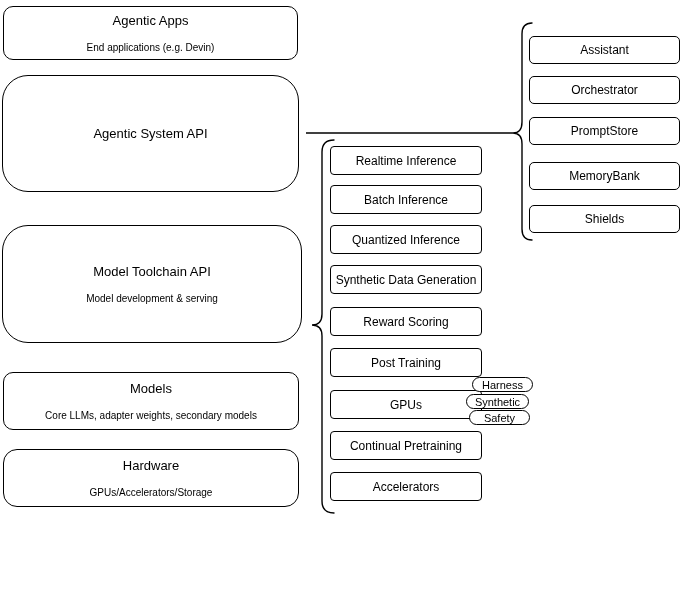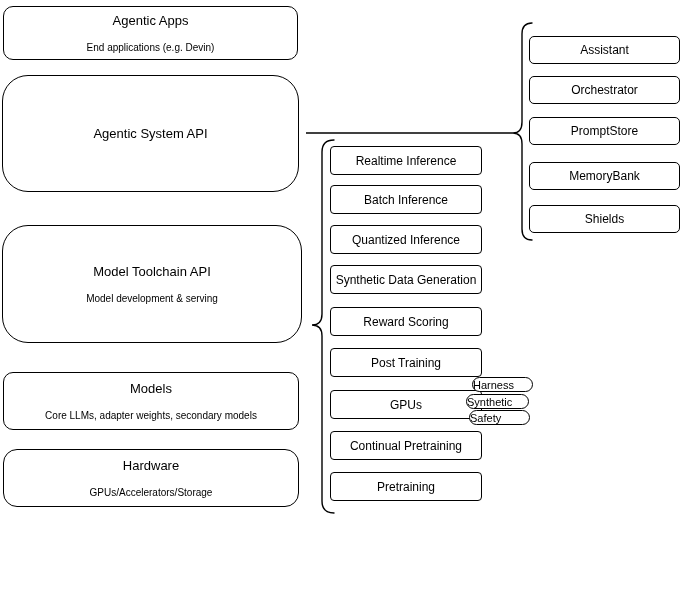--- a/index.html
+++ b/index.html
@@ -12,21 +12,21 @@
     position:absolute;box-sizing:border-box;background:#fff;border:1.5px solid #000;
     display:flex;flex-direction:column;align-items:center;justify-content:center;
     text-align:center;z-index:1;
   }
   .lbox .title{font-size:13px;line-height:16px;}
   .lbox .subtitle{font-size:10px;line-height:13px;margin-top:12px;}
   .mbox{left:330px;width:152px;height:29px;border-radius:4px;font-size:12px;}
   .rbox{left:529px;width:151px;height:28px;border-radius:5px;font-size:12px;}
   .pill{
     position:absolute;box-sizing:border-box;background:#fff;border:1.3px solid #000;
-    border-radius:9px;font-size:11px;display:flex;align-items:center;
+    border-radius:9px;font-size:11px;display:flex;align-items:center;justify-content:center;
     z-index:2;
   }
 </style>
 </head>
 <body>
 
 <div class="canvas">
 
   <svg class="wires" width="682" height="591" viewBox="0 0 682 591">
 
@@ -80,21 +80,21 @@
   <div class="box mbox" style="top:348px">
     <span>Post Training</span>
   </div>
   <div class="box mbox" style="top:390px">
     <span>GPUs</span>
   </div>
   <div class="box mbox" style="top:431px">
     <span>Continual Pretraining</span>
   </div>
   <div class="box mbox" style="top:472px">
-    <span>Pretraining</span>
+    <span>Accelerators</span>
   </div>
 
   <div class="pill" style="top:377px;left:472px;width:61px;height:15px">
     <span>Harness</span>
   </div>
   <div class="pill" style="top:394px;left:466px;width:63px;height:15px">
     <span>Synthetic</span>
   </div>
   <div class="pill" style="top:410px;left:469px;width:61px;height:15px">
     <span>Safety</span>

